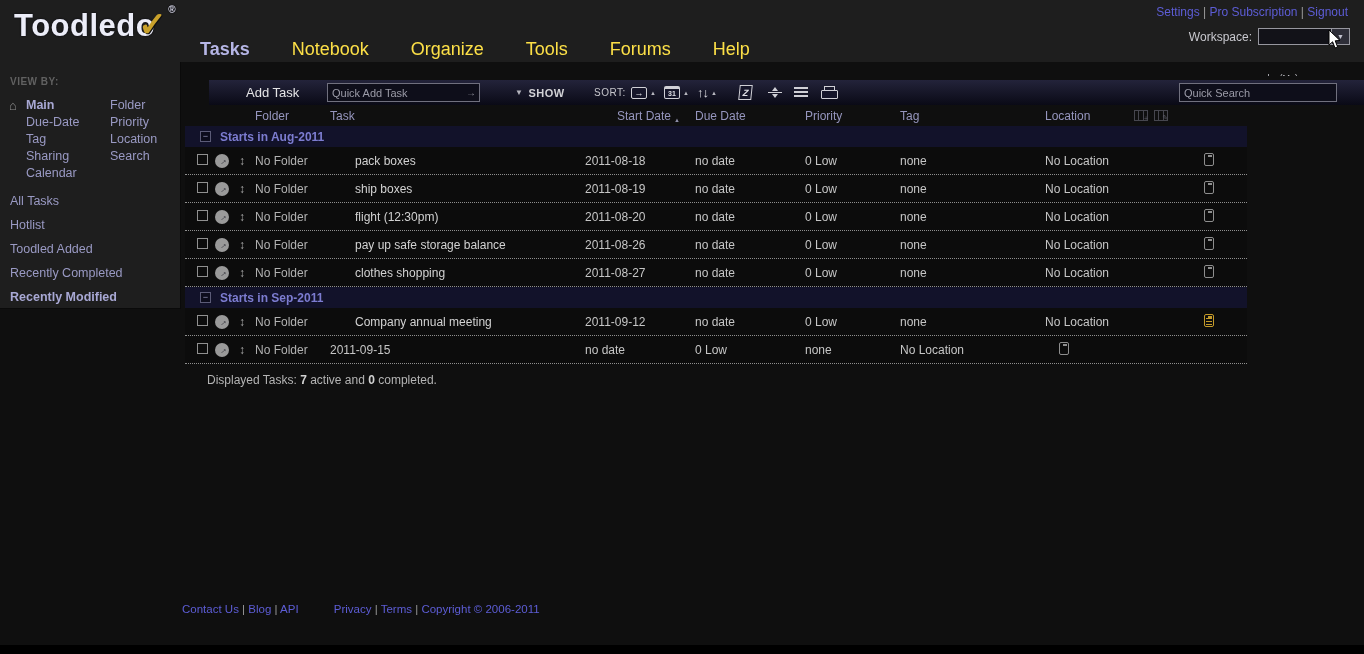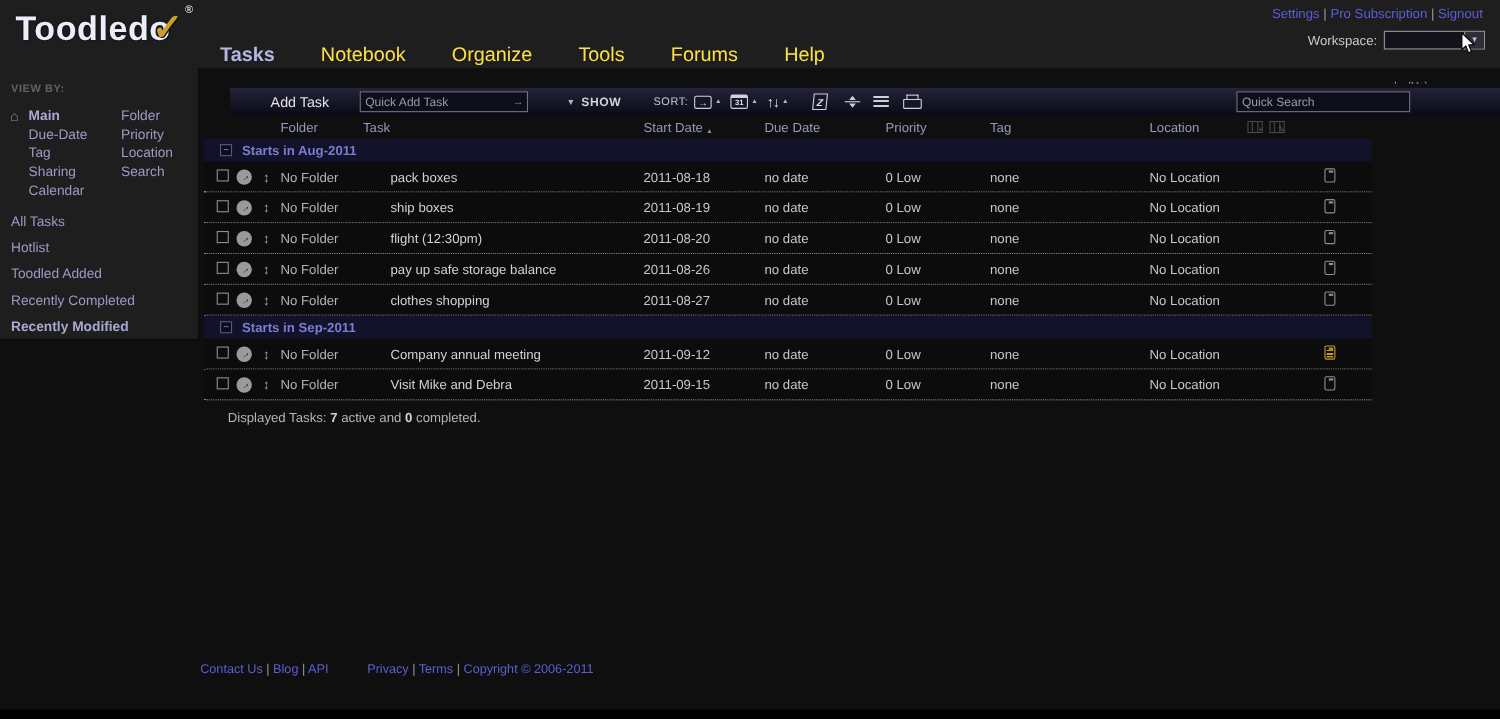--- a/index.html
+++ b/index.html
@@ -36,21 +36,21 @@
   .home-icon { position:absolute; left:-17px; top:0; color:#8f8f8f; font-size:13px; }
   .side-list { margin-top:7px; padding-left:10px; }
   .side-row { height:24px; line-height:24px; color:#9a9ac4; cursor:pointer; }
 
   
   .toolbar { position:absolute; left:185px; top:80px; width:1167px; height:25px; background:linear-gradient(#23233a,#0a0a16);margin-left:24px; }
   .toolbar > * { position:absolute; top:0; height:25px; display:flex; align-items:center; }
   .add-task { left:37px; color:#e4e4e6; font-size:13px; cursor:pointer; }
   .qinput { border:1px solid #70707e; background:#0e0e1a; height:19px !important; top:3px !important; display:flex; align-items:center; }
   .qadd { left:118px; width:153px; }
-  .qsearch { left:915px; width:158px; }
+  .qsearch { left:970px; width:158px; }
   .qinput input { background:transparent; border:none; outline:none; color:#cfcfd8; font-size:11px; padding:0 4px; width:100%; font-family:inherit; }
   .qinput input::placeholder { color:#9b9ba8; opacity:1; }
   .qarrow { color:#8a8a96; font-size:10px; padding-right:3px; }
   .show-ctl { left:306px; gap:5px; font-size:11px; font-weight:bold; color:#d2d2d6; letter-spacing:.5px; cursor:pointer; }
   .show-ctl .tri { font-size:8px; color:#b4b4bc; font-weight:normal; }
   .sort-lbl { left:385px; font-size:10px; color:#c6c6cc; letter-spacing:.5px; }
   .tb-icon { gap:3px; color:#d8d8dc; cursor:pointer; }
   .mini-tri { font-size:6px; color:#b8b8c0; }
   .ic-box { width:16px; height:12px; border:1px solid #d0d0d6; background:#16162a; display:flex; align-items:center; justify-content:center; font-size:9px; color:#e0e0e6; border-radius:2px; }
   .ic-cal { width:16px; height:13px; border:1px solid #d0d0d6; border-top:3px solid #d0d0d6; background:#16162a; display:flex; align-items:center; justify-content:center; font-size:7px; font-weight:bold; color:#e0e0e6; border-radius:2px; }
@@ -64,21 +64,21 @@
   .ic-lines { width:14px; height:11px; background:repeating-linear-gradient(#d0d0d6 0 2px, transparent 2px 4px); }
   .ic-print { width:16px; height:13px; position:relative; }
   .ic-print::before { content:""; position:absolute; left:3px; top:0; width:9px; height:5px; border:1px solid #d0d0d6; border-bottom:none; }
   .ic-print::after { content:""; position:absolute; left:0; top:4px; width:15px; height:7px; border:1px solid #d0d0d6; border-radius:1px; background:#16162a; }
 
   
   .task-table { position:absolute; left:185px; top:105px; width:1062px; font-size:12px; }
   .row-grid { display:grid; grid-template-columns:18px 24px 16px 75px 255px 110px 110px 95px 145px 145px 1fr; padding-left:12px; align-items:center; }
   .thead { height:21px; color:#9696be; }
   .thead .cell { cursor:pointer; }
-  .th-start { display:flex; align-items:flex-end; gap:3px; }
+  .th-start { display:flex; align-items:flex-end; gap:3px;margin-left:32px; }
   .sort-tri { font-size:6px; color:#8e8ea8; }
   .th-loc { display:flex; align-items:center; }
   .col-icons { margin-left:auto; margin-right:22px; display:flex; gap:6px; }
   .col-icon { width:14px; height:11px; border:1px solid #46464e; display:flex; position:relative; cursor:pointer; }
   .col-icon i { flex:1; border-right:1px solid #46464e; }
   .col-icon i:last-child { border-right:none; }
   .col-icon::after { position:absolute; right:-1px; bottom:-2px; font-size:7px; color:#5c5c66; font-style:normal; }
   .col-icon.add::after { content:"+"; }
   .col-icon.edit::after { content:"\270E"; }
   .group-row { height:21px; background:#12122a; display:flex; align-items:center; padding-left:15px; gap:9px; }
@@ -327,21 +327,20 @@
     <span class="cell">No Location</span>
     <span class="cell"><span class="note-icon has-note"></span></span>
   </div>
       <div class="task-row row-grid">
     <span class="cell"><span class="checkbox"></span></span>
     <span class="cell"><span class="goto-icon">
             <span class="garrow">→</span>
           </span></span>
     <span class="cell"><span class="reorder-icon">↕</span></span>
     <span class="cell c-folder">No Folder</span>
-    <span class="cell c-task">Visit Mike and Debra</span>
     <span class="cell">2011-09-15</span>
     <span class="cell">no date</span>
     <span class="cell">0 Low</span>
     <span class="cell">none</span>
     <span class="cell">No Location</span>
     <span class="cell"><span class="note-icon"></span></span>
   </div>
     </div>
   <div class="status-line"><span>Displayed Tasks: </span><b>7</b><span> active and </span><b>0</b><span> completed.</span></div>
 </div>

